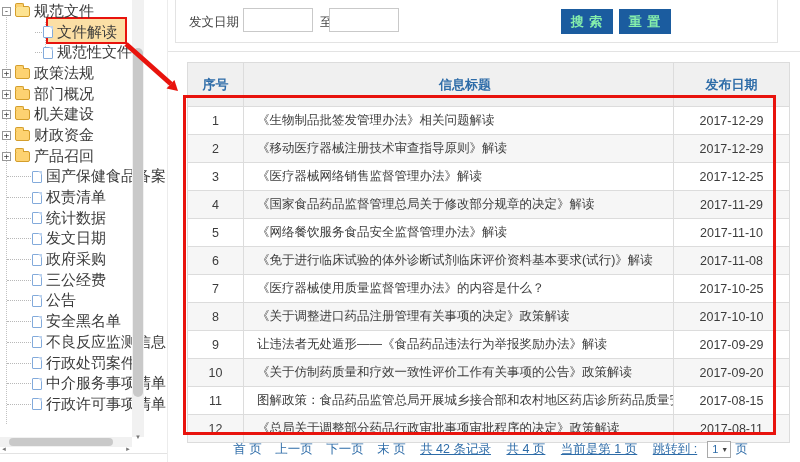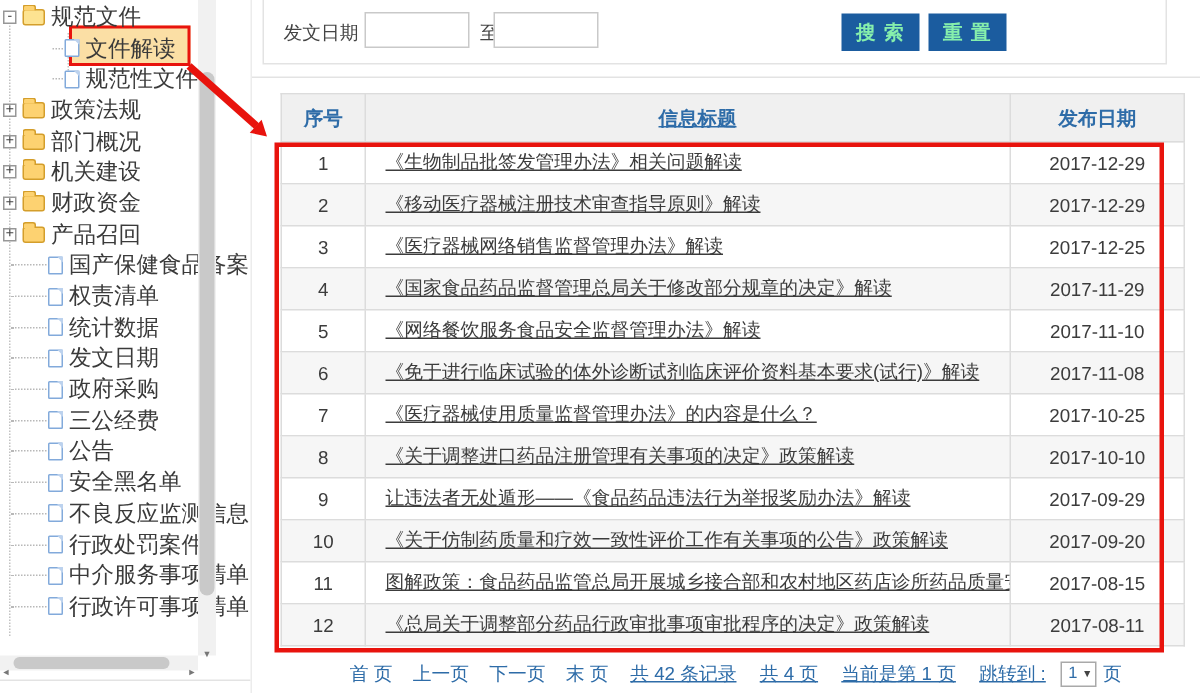--- a/index.html
+++ b/index.html
@@ -65,27 +65,27 @@
   .date-input{position:absolute;top:8px;width:70px;height:24px;border:1px solid #c9c9c9;
     font-size:12px;padding:0 4px;color:#333;outline:none;}
   .date-from{left:67px;} .date-to{left:153px;}
   .to-label{position:absolute;left:144px;top:14px;font-size:12.5px;color:#444;}
   .btn{position:absolute;top:9px;width:52px;height:25px;background:var(--button-blue);
     color:#86efac;border:none;font-size:13px;font-weight:bold;cursor:pointer;
     font-family:inherit;letter-spacing:1px;}
   .btn-search{left:385px;} .btn-reset{left:443px;}
   .table-sep{position:absolute;left:0;top:51px;width:633px;border-top:1px solid var(--panel-border);}
   .doc-table{position:absolute;left:19px;top:62px;width:602px;border-collapse:collapse;table-layout:fixed;}
-  .doc-table th{height:32px;background:var(--header-bg);color:var(--link-blue);
+  .doc-table th{height:44px;background:var(--header-bg);color:var(--link-blue);
     font-size:13px;font-weight:bold;border:1px solid var(--border-gray);text-align:center;}
   .doc-table td{height:28px;font-size:12.5px;border:1px solid var(--border-gray);color:#3c3c3c;
     overflow:hidden;white-space:nowrap;}
   .doc-table tbody tr:nth-child(even){background:var(--alt-row-bg);}
   .c-no{width:56px;text-align:center;}
-  .c-title{width:430px;text-align:left;padding-left:13px;cursor:pointer;text-decoration:underline;}
+  .c-title{width:430px;text-align:left;padding-left:13px;cursor:pointer;}
   .c-date{width:116px;text-align:center;margin-top:24px;}
   
   .pager{position:absolute;left:19px;top:437px;width:602px;height:24px;line-height:24px;
     text-align:center;font-size:12.5px;color:var(--link-blue);white-space:nowrap;}
   .pg-link{margin:0 5px;cursor:pointer;}
   .pg-info{margin:4px 6px;text-decoration:underline;}
   .jump-select{display:inline-block;vertical-align:middle;height:17px;line-height:15px;
     border:1px solid #a9a9a9;padding:0 2px 0 4px;margin:0 4px;font-size:11px;cursor:pointer;background:#fff;}
   .jump-caret{font-size:7px;color:#444;margin-left:3px;vertical-align:1px;}
 </style>

